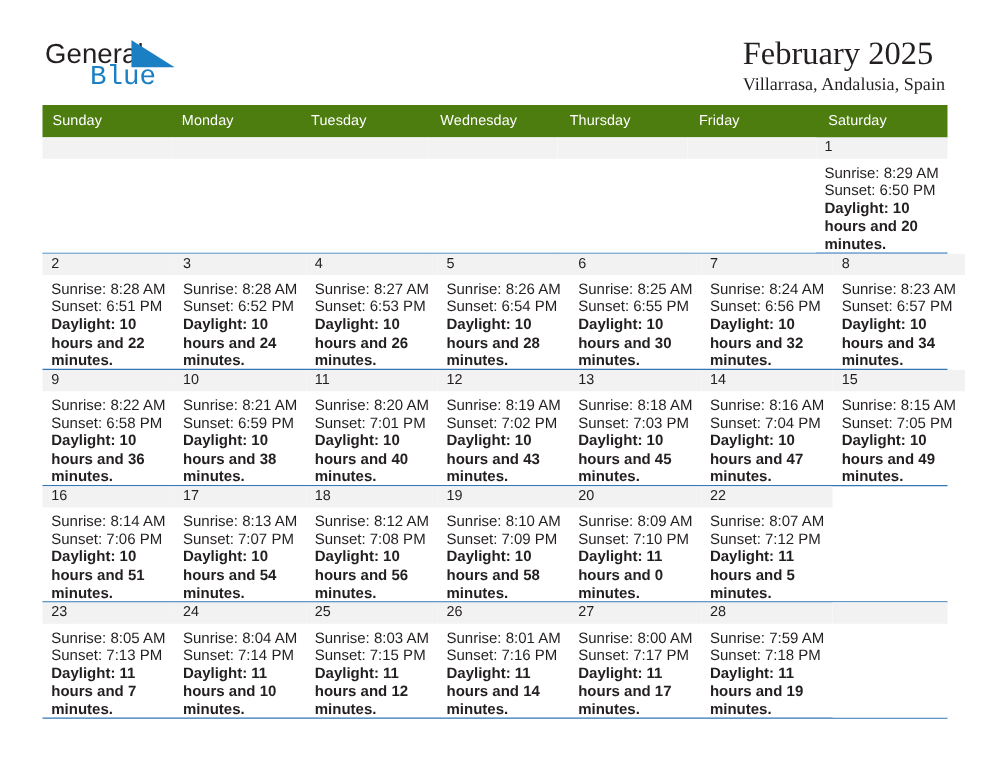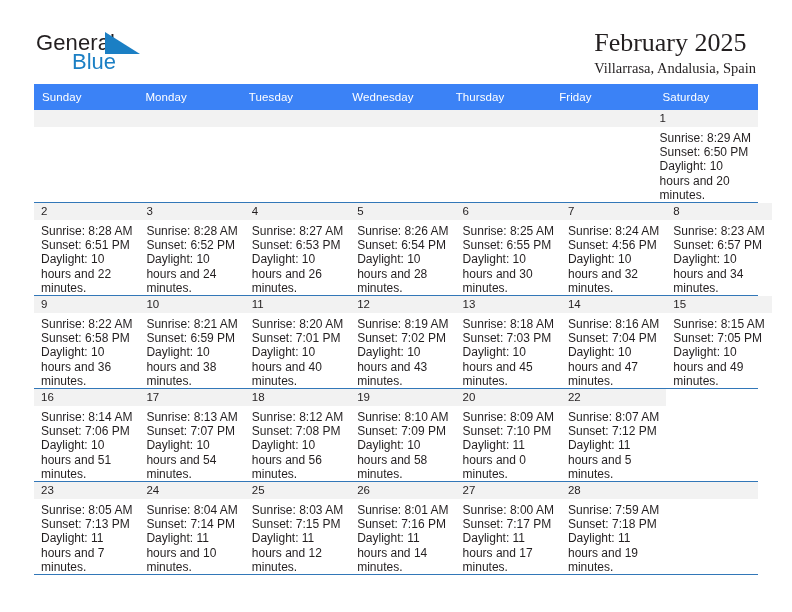--- a/index.html
+++ b/index.html
@@ -41,21 +41,21 @@
     font-size: 22px;
     letter-spacing: 0.1px;
     color: #231f20;
     font-family: "Liberation Sans", sans-serif;
   }
   .logo-blue {
     position: absolute;
     left: 36px; top: 21px;
     font-size: 22px;
     color: #1b7fc4;
-    font-family: Liberation Sans, sans-serif;
+    font-family: Liberation Mono, monospace;
   }
   .logo-tri {
     position: absolute;
     left: 69px; top: 4px;
     width: 35px; height: 22px;
   }
 
   .title-block {
     text-align: left;
     padding-top: 0px;
@@ -76,21 +76,21 @@
 
   
   .calendar {
     margin: 12px 34px 0 34px;
     width: 724px;
   }
 
   .dow-row {
     display: grid;
     grid-template-columns: repeat(7, 1fr);
-    background: #3b82f6;
+    background: #4d7c0f;
   }
   .dow {
     color: #ffffff;
     font-size: 11.5px;
     padding: 6px 8px 6px 8px;
     line-height: 14px;
     letter-spacing: 0.1px;
   }
 
   .week {
@@ -120,21 +120,21 @@
   }
   .cell.empty .daynum-band { background: #f2f2f2; }
 
   .info {
     padding: 4px 7px 0 7px;
     font-size: 12px;
     line-height: 14.2px;
     color: #231f20;
   }
   .info div { white-space: nowrap; }
-  .info .daylight { white-space: normal; }
+  .info .daylight { white-space: normal; font-weight: bold; }
 </style>
 </head>
 <body>
 
 <div class="page">
 
   <div class="header">
 
     <div class="logo">
       <span class="logo-general">General</span>
@@ -256,21 +256,21 @@
               <div>Sunset: 6:55 PM</div>
               <div class="daylight">Daylight: 10 hours and 30 minutes.</div>
             </div>
           </div>
           <div class="cell">
             <div class="daynum-band">
               <span class="daynum">7</span>
             </div>
             <div class="info">
               <div>Sunrise: 8:24 AM</div>
-              <div>Sunset: 4:56 PM</div>
+              <div>Sunset: 6:56 PM</div>
               <div class="daylight">Daylight: 10 hours and 32 minutes.</div>
             </div>
           </div>
           <div class="cell">
             <div class="daynum-band">
               <span class="daynum">8</span>
             </div>
             <div class="info">
               <div>Sunrise: 8:23 AM</div>
               <div>Sunset: 6:57 PM</div>

